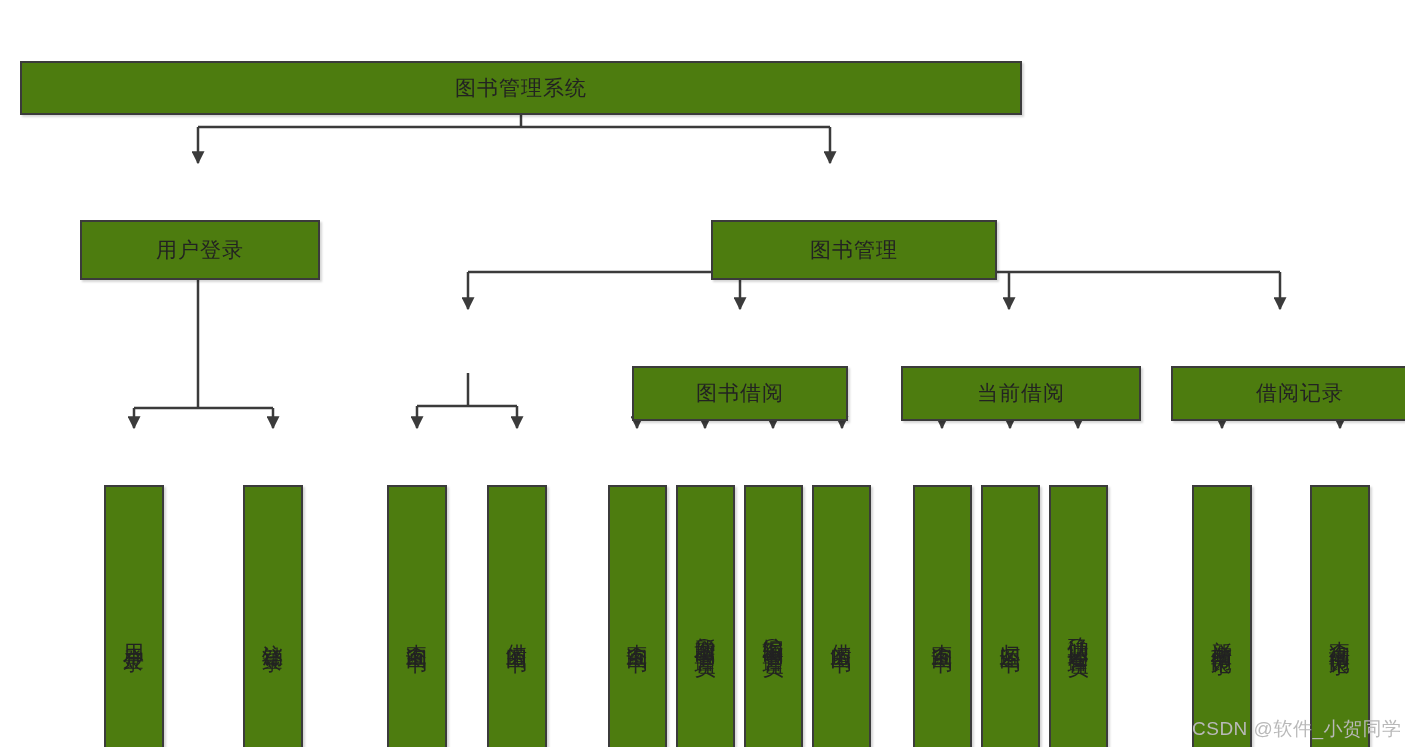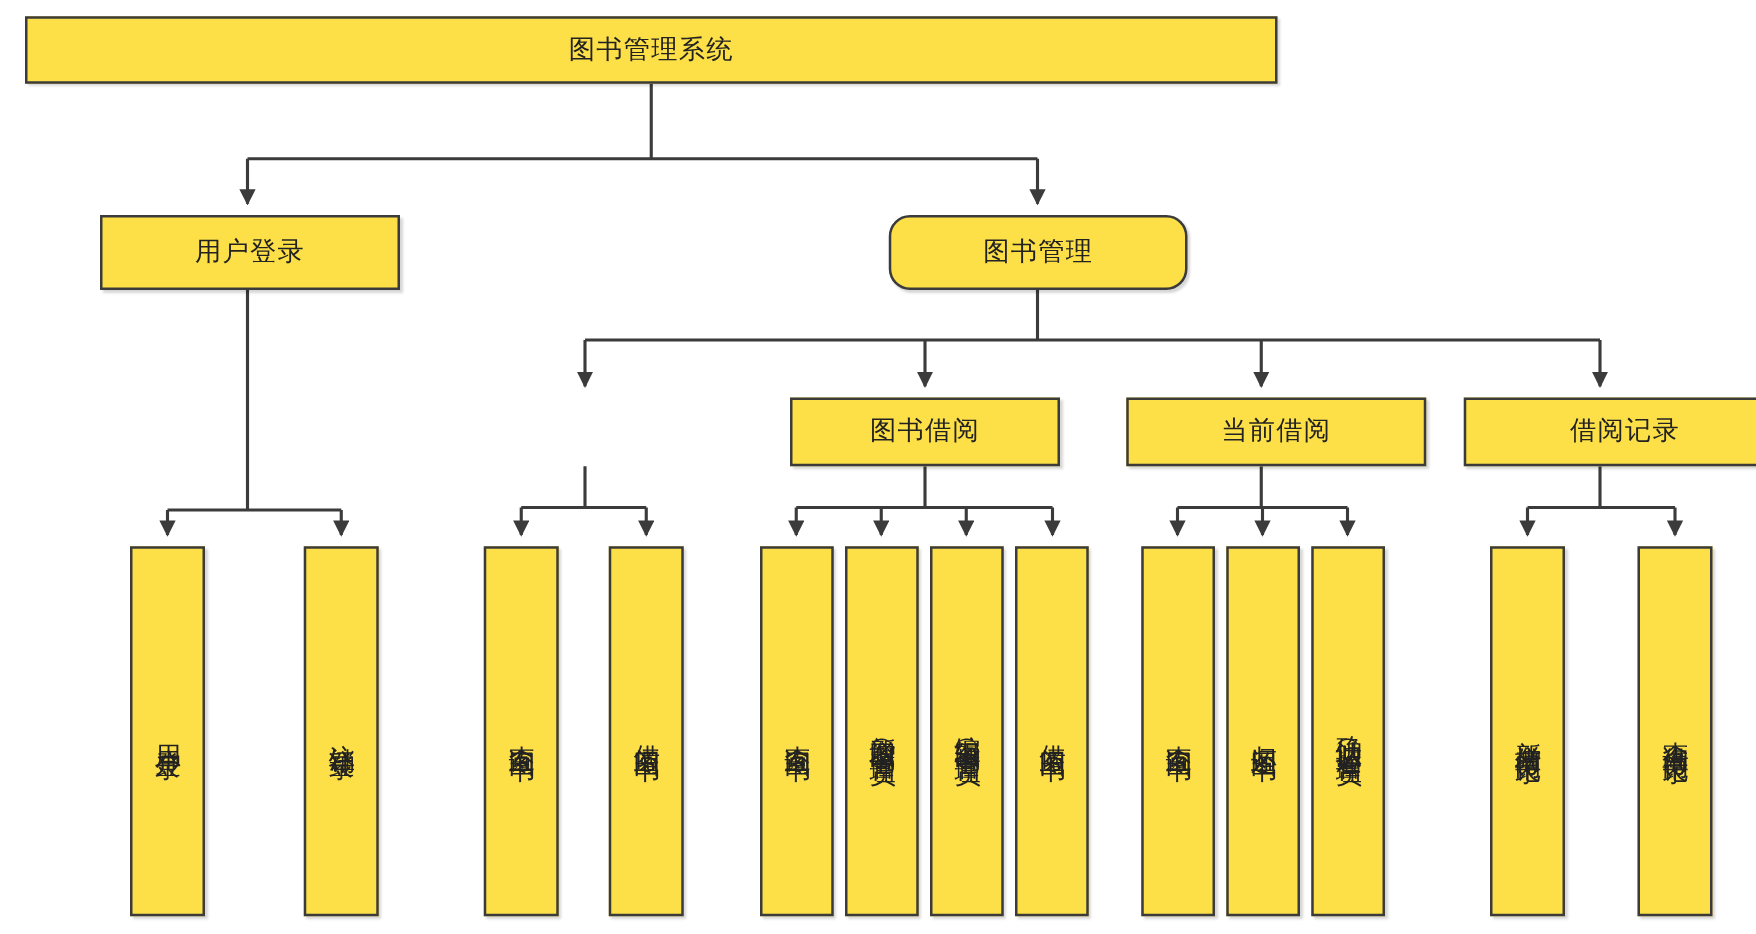--- a/index.html
+++ b/index.html
@@ -20,26 +20,27 @@
   #diagram-svg {
     position: absolute;
     left: 0;
     top: 0;
     width: 1405px;
     height: 747px;
   }
   .node-box {
     position: absolute;
     box-sizing: border-box;
-    background: #fde047;
+    background: #4d7c0f;
     border: 2.5px solid #3b3b3b;
     display: flex;
     align-items: center;
     justify-content: center;
     box-shadow: 2px 2px 2px rgba(0,0,0,0.16);
+    margin-top: 48px;
   }
   .node-label {
     color: #222222;
     font-size: 21px;
     letter-spacing: 1px;
     white-space: nowrap;
     line-height: 1.15;
     text-align: center;
   }
   .node-box.leaf {
@@ -120,21 +121,21 @@
     </g>
   </svg>
 
   <div class="node-box" style="left:20px; top:13px; width:1002px; height:54px;">
     <span class="node-label">图书管理系统</span>
   </div>
 
   <div class="node-box" style="left:80px; top:172px; width:240px; height:60px;">
     <span class="node-label">用户登录</span>
   </div>
-  <div class="node-box" style="left:711px; top:172px; width:239px; height:60px;border-radius:17px;">
+  <div class="node-box" style="left:711px; top:172px; width:286px; height:60px;">
     <span class="node-label">图书管理</span>
   </div>
 
   <div class="node-box" style="left:632px; top:318px; width:216px; height:55px;align-items:center;">
     <span class="node-label">图书借阅</span>
   </div>
   <div class="node-box" style="left:901px; top:318px; width:240px; height:55px;">
     <span class="node-label">当前借阅</span>
   </div>
   <div class="node-box" style="left:1171px; top:318px; width:258px; height:55px;">
@@ -178,14 +179,15 @@
     <span class="node-label">确认归还（管理员）</span>
   </div>
 
   <div class="node-box leaf" style="left:1192px; top:437px; width:60px; height:296px;">
     <span class="node-label">新增借阅记录</span>
   </div>
   <div class="node-box leaf" style="left:1310px; top:437px; width:60px; height:296px;">
     <span class="node-label">查询借阅记录</span>
   </div>
 
+  <div class="watermark" style="left:1192px; top:716px;">CSDN @软件_小贺同学</div>
 
 </div>
 
 </body></html>

